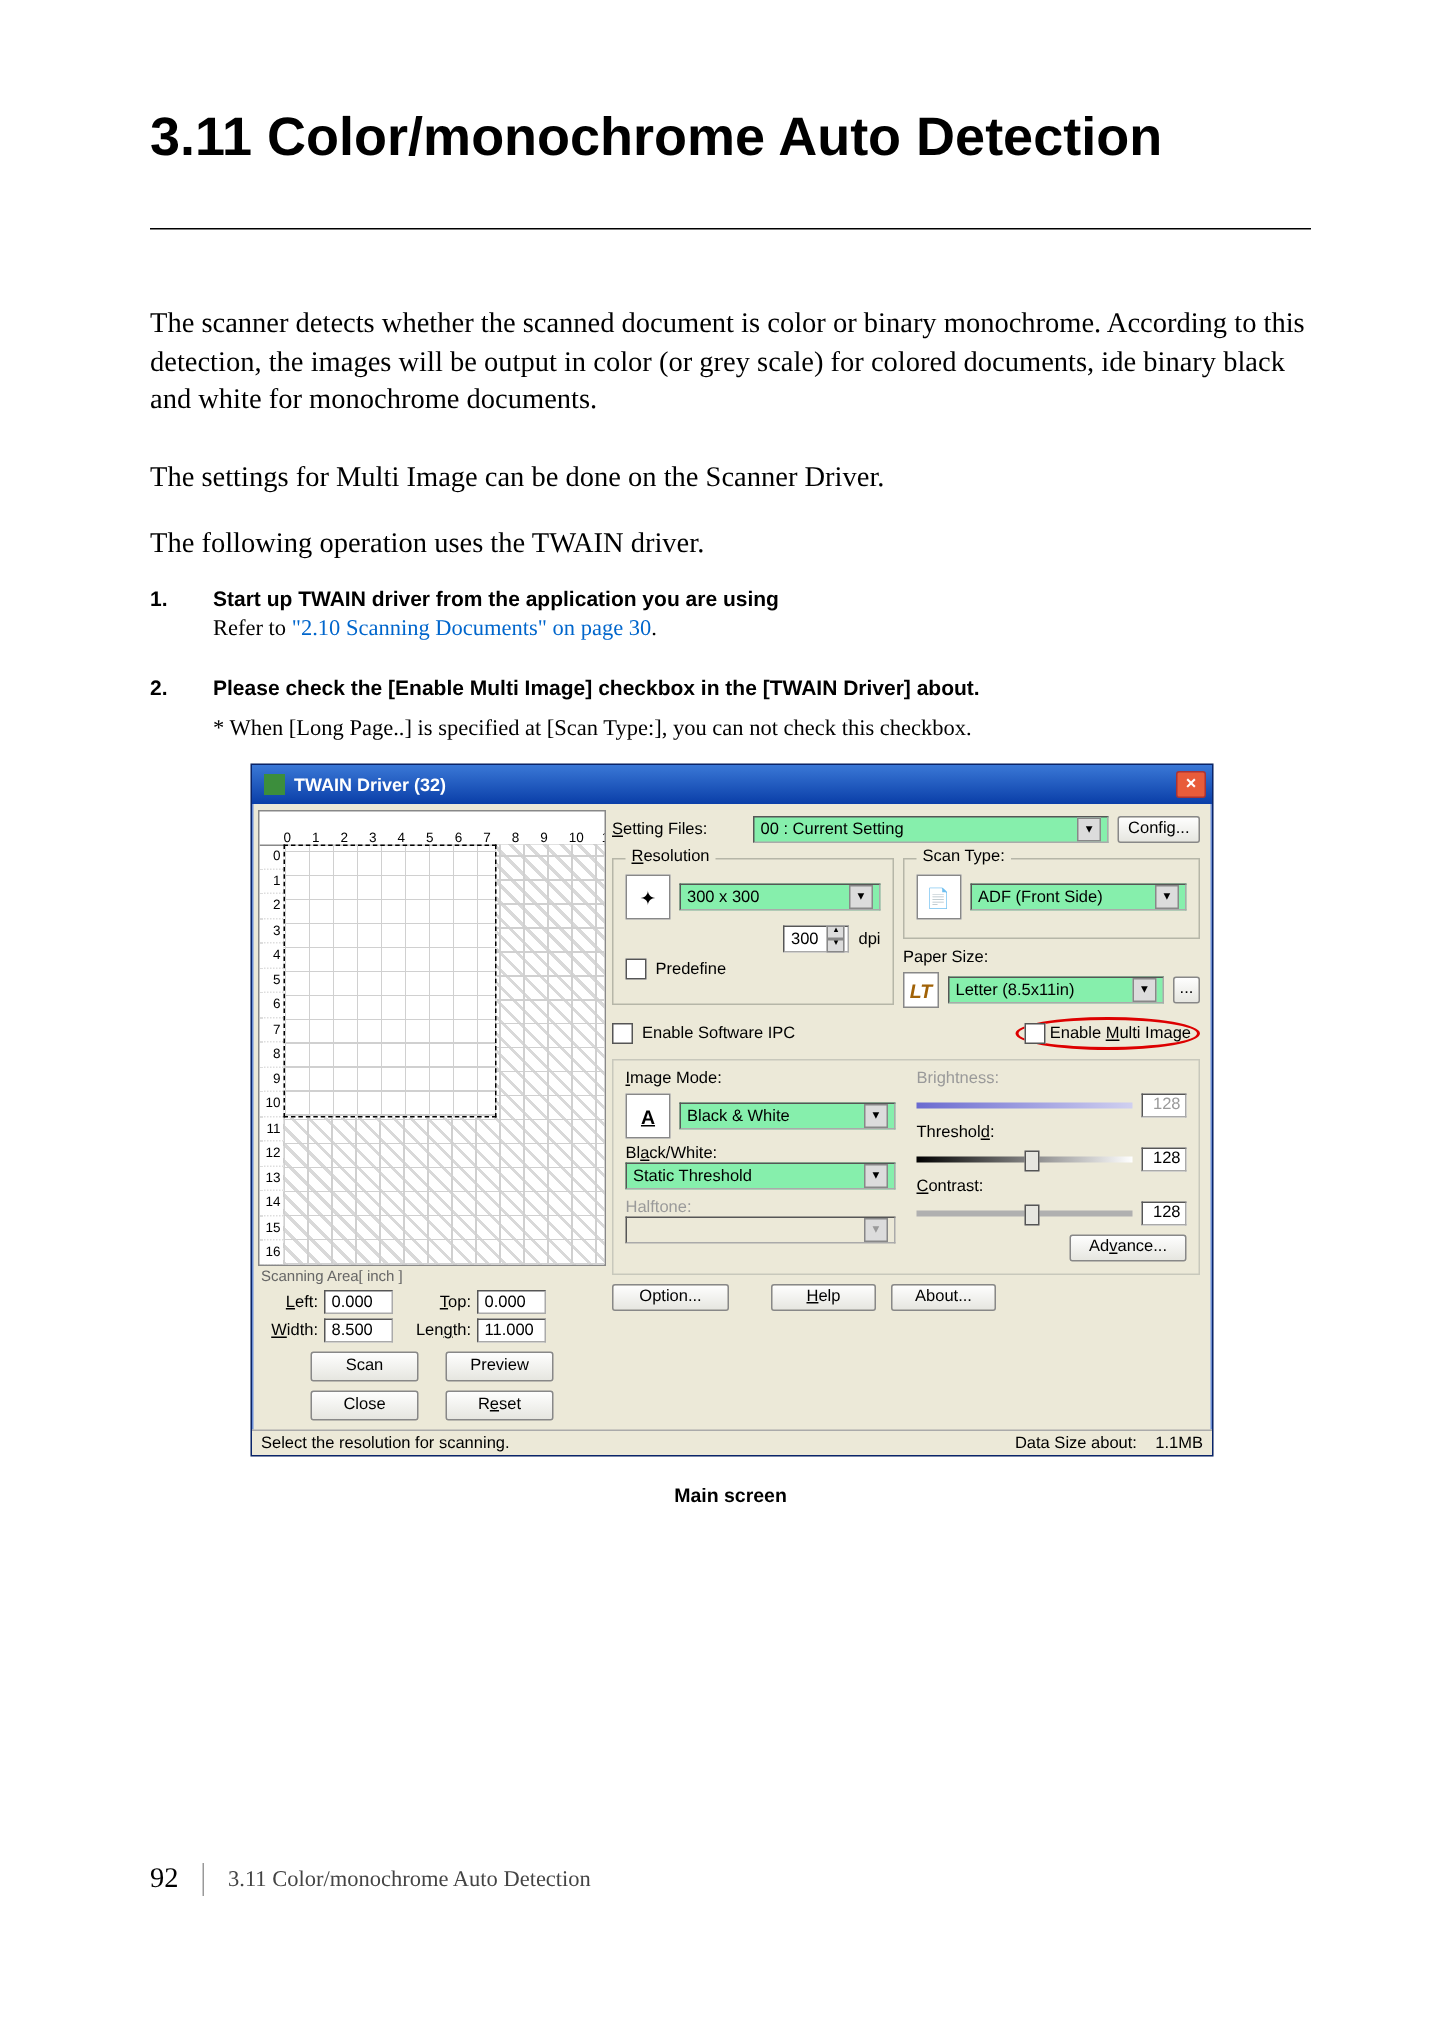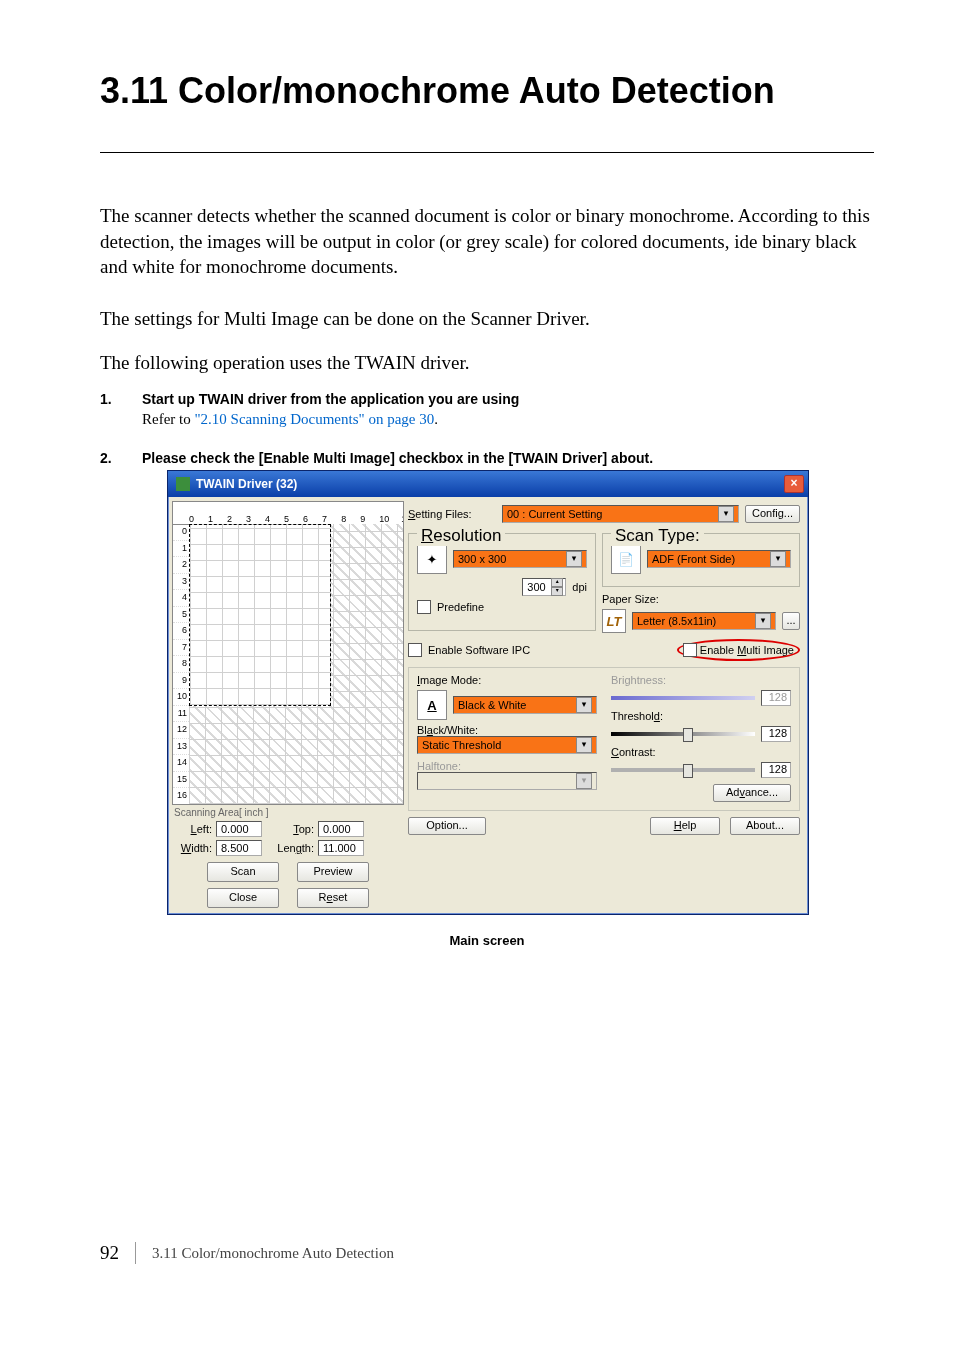--- a/index.html
+++ b/index.html
@@ -178,41 +178,41 @@
   .right-pane {
     flex: 1;
     padding-right: 4px;
   }
   .rp-row {
     display: flex; align-items: center; gap: 6px; margin: 4px 0;
   }
   .rp-row .lbl { min-width: 88px; }
   .ul { text-decoration: underline; }
   .combo {
-    border: 1px inset #aaa; background: #f97316; padding: 1px 4px; font-size: 11px;
+    border: 1px inset #aaa; background: #86efac; padding: 1px 4px; font-size: 11px;
     display: flex; justify-content: space-between; align-items: center;
     height: 18px; box-sizing: border-box;
   }
   .combo .arrow {
     width: 14px; height: 14px; background: #dcdcdc; border: 1px solid #888;
     text-align: center; line-height: 12px; font-size: 9px;
   }
   .group {
     border: 1px solid #b6b6a8;
     padding: 6px 8px 8px 8px;
     position: relative;
     margin-top: 6px;
     margin-bottom: 6px;
   }
   .group .legend {
     position: absolute;
     top: -8px; left: 8px;
     background: #ece9d8;
     padding: 0 4px;
-    font-size: 17px;
+    font-size: 11px;
   }
   .mini-icon {
     width: 28px; height: 28px; border: 1px solid #888; background: #fff;
     display: inline-flex; align-items: center; justify-content: center;
     font-size: 13px;
   }
   .spin {
     border: 1px inset #aaa; background: #fff; width: 44px; height: 18px;
     display: inline-flex; align-items: center; padding: 0 2px 0 4px; box-sizing: border-box;
   }
@@ -249,21 +249,21 @@
   .slider-track.opaque { background: #b0b0b0; }
   .slider-thumb {
     position: absolute; top:-4px; left: 50%; width: 8px; height: 12px;
     background: #e6e6e0; border: 1px solid #555;
   }
   .numbox {
     border: 1px inset #aaa; background: #fff; width: 30px; height: 16px;
     font-size: 11px; text-align: right; padding: 0 3px; box-sizing: border-box;
   }
   .bottom-right-btn-row {
-    display:flex; justify-content: space-between; margin-top: 4px;
+    display:flex; margin-top: 4px; gap: 28px;
   }
   .statusbar {
     border-top: 1px solid #aaa;
     display:flex; justify-content: space-between;
     padding: 2px 6px;
     font-size: 11px;
     background: #ece9d8;
   }
   .caption {
     text-align: center;
@@ -305,20 +305,21 @@
       </div>
     </div>
   </div>
 
   <div class="step-row" style="margin-top:22px">
     <div class="step-num">2.</div>
     <div class="step-body">
       <div>Please check the [Enable Multi Image] checkbox in the [TWAIN Driver] about.</div>
     </div>
   </div>
+  <div class="step-note">* When [Long Page..] is specified at [Scan Type:], you can not check this checkbox.</div>
 
   <div class="app-wrap">
     <div class="win">
       <div class="titlebar">
         <div style="display:flex;align-items:center">
           <span class="icon"></span>
           <span>TWAIN Driver (32)</span>
         </div>
         <div class="close">×</div>
       </div>
@@ -519,20 +520,28 @@
           <div class="bottom-right-btn-row">
             <div class="thin-btn" style="min-width:78px">Option...</div>
             <div style="display:flex;gap:10px">
               <div class="thin-btn" style="min-width:70px"><span class="ul">H</span>elp</div>
               <div class="thin-btn" style="min-width:70px">About...</div>
             </div>
           </div>
         </div>
       </div>
 
+      <div class="statusbar">
+        <span>Select the resolution for scanning.</span>
+        <span>
+          <span>Data Size about:</span>
+          &nbsp;&nbsp;
+          <span>1.1MB</span>
+        </span>
+      </div>
     </div>
 
     <div class="caption">Main screen</div>
   </div>
 
   <div class="footer">
     <span class="pageno">92</span>
     <span class="divider"></span>
     <span class="sect">3.11 Color/monochrome Auto Detection</span>
   </div>

